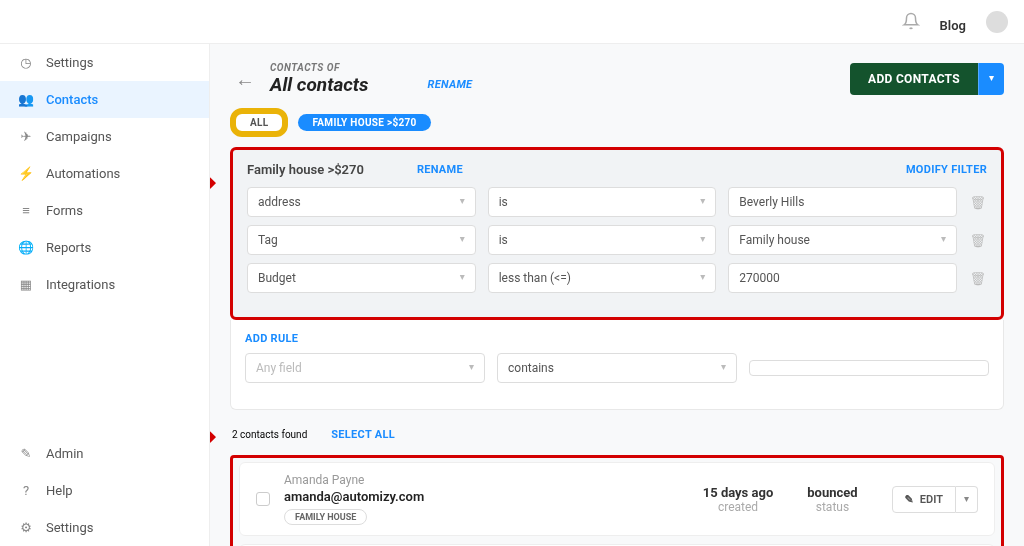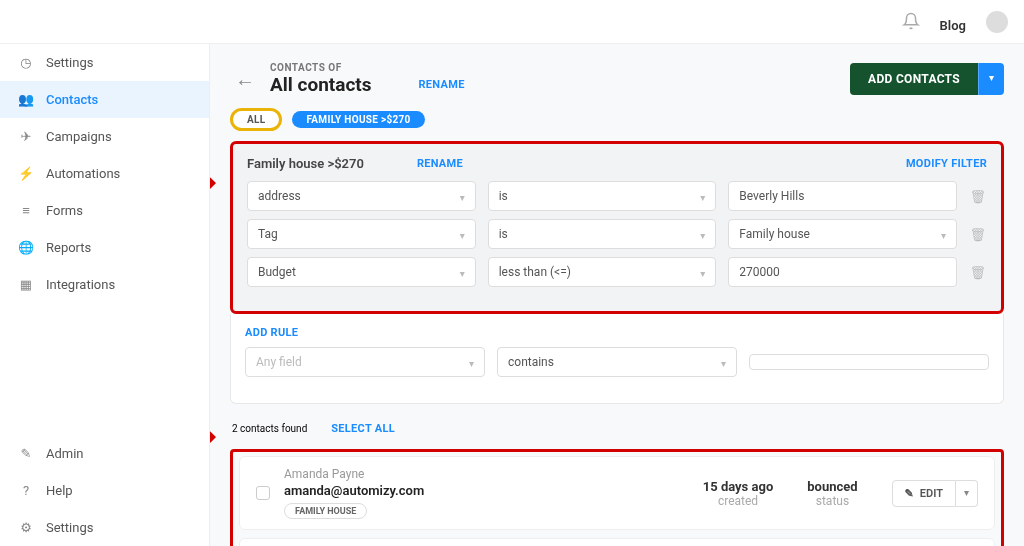--- a/index.html
+++ b/index.html
@@ -16,40 +16,40 @@
   .sidebar { width:210px; background:#fff; border-right:1px solid #eee; display:flex; flex-direction:column; }
   .side-item { display:flex; align-items:center; gap:12px; padding:11px 18px; color:#555; cursor:pointer; font-size:13px;}
   .side-item.active { background:#eaf4ff; color:#1a8cff; font-weight:500;}
   .side-bottom { margin-top:auto; }
   .side-icon { width:16px; text-align:center; color:#888; }
   .side-item.active .side-icon { color:#1a8cff; }
 
   .main { flex:1; overflow:auto; padding:18px 20px 30px 20px; position:relative;}
   .header { display:flex; align-items:center; margin-bottom:12px; }
   .back-btn { width:30px; height:30px; color:#888; display:flex; align-items:center; justify-content:center; font-size:20px; margin-right:10px;}
-  .header-titles { display:flex; flex-direction:column; }
+  .header-titles { display:flex; flex-direction:column;font-style:italic; }
   .header-eyebrow { font-size:10px; letter-spacing:0.5px; color:#777; font-weight:700;}
-  .header-row { display:flex; align-items:center; gap:8px;}
+  .header-row { display:flex; align-items:center; gap:20px;}
   .header-h1 { font-size:19px; font-weight:700; color:#222;}
   .rename-link { color:#1a8cff; font-size:11px; font-weight:700; letter-spacing:0.3px;padding-left:39px;}
   .add-contacts { margin-left:auto; display:flex;}
   .add-contacts-btn { background:#14532d; color:#fff; padding:9px 18px; border-radius:4px 0 0 4px; font-weight:700; font-size:12px; letter-spacing:0.3px;}
   .add-contacts-caret { background:#1a8cff; color:#fff; padding:9px 10px; border-radius:0 4px 4px 0; border-left:1px solid rgba(255,255,255,0.25); font-size:10px;}
 
   .tabs { display:flex; gap:10px; margin-bottom:10px; align-items:center;}
   .tab-pill { border-radius:12px; padding:3px 14px; font-size:10px; font-weight:700; letter-spacing:0.3px;}
-  .tab-all { background:#fff; border:3px solid #eab308; color:#555;}
+  .tab-all { background:#fff; border:6px solid #eab308; color:#555;}
   .tab-seg { background:#1a8cff; color:#fff;}
 
   .segment-panel { background:#f1f3f5; border:3px solid #d30000; border-radius:6px; padding:12px 14px 16px 14px; position:relative; }
   .segment-head { display:flex; align-items:center; margin-bottom:10px;}
   .segment-name { font-size:13px; font-weight:600; color:#444; margin-right:14px;}
   .modify-filter { margin-left:auto; color:#1a8cff; font-size:11px; font-weight:700; letter-spacing:0.3px;}
   .filter-row { display:flex; gap:12px; align-items:center; margin-bottom:8px;}
-  .filter-select, .filter-input { flex:1; background:#fff; border:1px solid #ddd; border-radius:4px; padding:7px 10px; font-size:12px; color:#555; display:flex; align-items:flex-end; justify-content:space-between;}
+  .filter-select, .filter-input { flex:1; background:#fff; border:1px solid #ddd; border-radius:4px; padding:7px 10px; font-size:12px; color:#555; display:flex; align-items:flex-start; justify-content:space-between;}
   .caret { color:#bbb; font-size:10px;}
   .trash { color:#bbb; width:18px; text-align:center;}
 
   .add-rule-panel { background:#fff; border:1px solid #e8e8e8; border-top:none; border-radius:0 0 6px 6px; padding:12px 14px 18px 14px; margin-bottom:18px;}
   .add-rule-label { color:#1a8cff; font-size:11px; font-weight:700; letter-spacing:0.3px; margin-bottom:8px;}
   .placeholder { color:#bbb;}
 
   .results-head { display:flex; align-items:center; gap:24px; margin-bottom:14px; padding-left:2px;}
   .results-count { color:#000000; font-size:10px;}
   .select-all { color:#1a8cff; font-size:11px; font-weight:700; letter-spacing:0.3px;}

